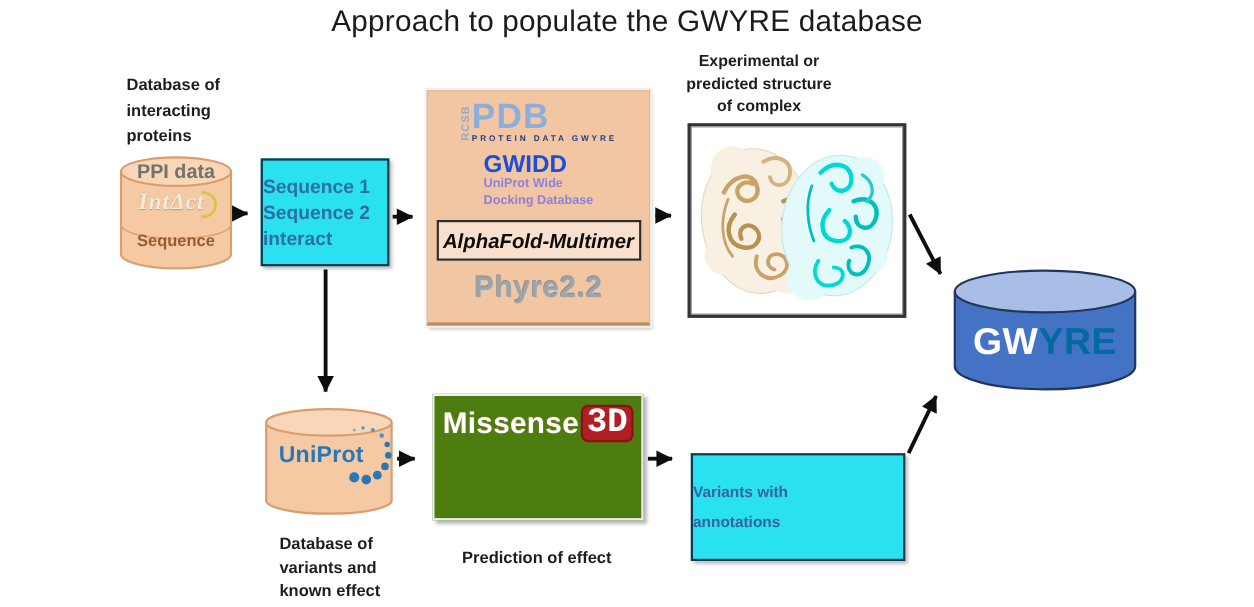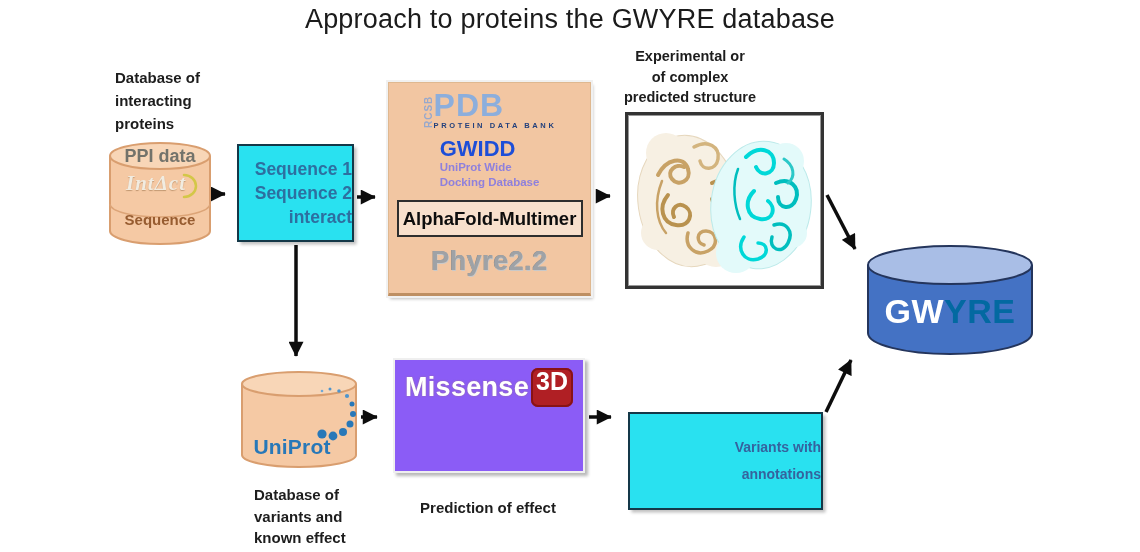--- a/index.html
+++ b/index.html
@@ -13,74 +13,74 @@
   .ppi-label{left:115px;top:66px;text-align:left;}
   .uniprot-label{left:254px;top:484px;text-align:left;line-height:21.5px;}
   .exp-label{left:590px;top:46px;width:200px;text-align:center;font-size:14.5px;line-height:20.5px;}
   .prediction-label{left:398px;top:496px;width:180px;text-align:center;}
   .ppi-top{top:146px;left:108px;width:104px;text-align:center;font-size:18px;font-weight:bold;color:#73736b;}
   .intact{top:171px;left:104px;width:104px;text-align:center;font-family:"Liberation Serif",serif;
           font-style:italic;font-size:21px;font-weight:bold;color:#f1ece1;
           text-shadow:0 1px 1px rgba(150,110,70,.55);letter-spacing:1px;}
   .biogrid{top:211px;left:108px;width:104px;text-align:center;font-size:15px;font-weight:bold;color:#975C30;}
   .uniprot-name{top:402px;left:240px;width:104px;text-align:center;font-size:21px;font-weight:bold;
-                color:#2878B8;letter-spacing:0.2px;margin-top:33px;}
+                color:#2878B8;letter-spacing:0.2px;}
   .gwyre-text{top:292px;left:866px;width:168px;text-align:center;font-size:34px;font-weight:bold;letter-spacing:0.5px;}
   .gwyre-gw{color:#ffffff;}
   .gwyre-yre{color:#0369a1;}
 
   
   .cyanbox{background:#29E1F0;border:2.5px solid #143848;box-shadow:2.5px 2.5px 3px rgba(0,0,0,.25);
-           display:flex;flex-direction:column;align-items:flex-end;justify-content:center;
+           display:flex;flex-direction:column;align-items:flex-start;justify-content:center;
            font-weight:bold;color:#2D6FA0;}
   .seq-box{left:237px;top:144px;width:113px;height:94px;font-size:17.5px;line-height:24px;}
   .variants-box{left:628px;top:368px;width:191px;height:94px;font-size:14px;line-height:27px;color:#35639E;margin-top:44px;}
 
   
   .pdb-box{left:388px;top:82px;width:201px;height:210px;background:#F2C6A2;
            border:1px solid #DFB890;border-bottom:3px solid #BE8F63;
            box-shadow:0 0 0 2px #F1F1F1,2px 3px 3px rgba(0,0,0,.25);
            display:flex;flex-direction:column;align-items:center;}
   .pdb-logo-row{margin-top:9px;display:flex;align-items:flex-start;}
   .pdb-rcsb{writing-mode:vertical-rl;transform:rotate(180deg);font-size:10px;font-weight:bold;
             color:#97A8CC;letter-spacing:1px;height:33px;margin-top:3px;}
   .pdb-main{font-size:32px;font-weight:bold;color:#8CAEDC;line-height:0.82;letter-spacing:1px;}
   .pdb-bank{font-size:7.5px;font-weight:bold;color:#23407C;letter-spacing:2.6px;margin-top:3px;}
   .gwidd-block{margin-top:8px;text-align:left;}
   .gwidd{font-size:22px;font-weight:bold;color:#1d4ed8;line-height:22px;}
   .gwidd-sub{font-size:11.5px;font-weight:bold;color:#8F80DC;line-height:14.5px;}
   .tool-pill{border:2px solid #2E2E2E;background:rgba(255,255,255,.45);display:flex;align-items:center;
-             justify-content:center;font-weight:bold;color:#0d0d0d;}
+             justify-content:center;font-weight:bold;color:#0d0d0d;font-style:italic;}
   .alphafold-pill{margin-top:11px;width:182px;height:33px;font-size:18.5px;}
   .phyre{margin-top:9px;font-size:27px;font-weight:bold;color:#9FA2A6;
          text-shadow:0.5px 0.5px 0 #c9c9c9,-0.5px -0.5px 0 #8b8b8b;letter-spacing:0.5px;}
 
   
-  .missense-box{left:393px;top:358px;width:188px;height:111px;background:#8b5cf6;
+  .missense-box{left:393px;top:358px;width:188px;height:111px;background:#4d7c0f;
                 border:2px solid #EFEFEF;box-shadow:3px 3px 3px rgba(0,0,0,.28);
                 display:flex;flex-direction:column;align-items:center;}
   .missense-row{margin-top:8px;display:flex;align-items:center;}
   .missense-name{font-size:27px;font-weight:bold;color:#ffffff;letter-spacing:0.3px;
                  text-shadow:0 0 2px rgba(170,130,90,.6);}
-  .badge3d{margin-left:2px;background:#B01F24;color:#fff;font-size:25px;font-weight:bold;
-           padding:1px 5px 13px;border-radius:7px;box-shadow:inset 0 0 0 2px #871216;line-height:1;}
+  .badge3d{margin-left:2px;background:#B01F24;color:#fff;font-size:31px;font-weight:bold;
+           padding:1px 5px 2px;border-radius:7px;box-shadow:inset 0 0 0 2px #871216;line-height:1;font-family:Liberation Mono, monospace;}
   .alphamissense-pill{margin-top:8px;width:156px;height:31px;font-size:17.5px;}
 
   
   .structure-box{left:625px;top:112px;width:199px;height:177px;background:#fff;
                  border:3px solid #333;box-shadow:inset 0 0 0 1px #999;box-sizing:border-box;}
 
   svg{display:block;}
 </style>
 </head>
 <body>
 
 <div id="canvas">
 
-  <div class="abs title">Approach to proteins the GWYRE database</div>
+  <div class="abs title">Approach to populate the GWYRE database</div>
 
   <svg class="abs" style="left:0;top:0;" width="1140" height="552" viewBox="0 0 1140 552">
     <defs>
       <marker id="ah" viewBox="0 0 10 10" refX="9.5" refY="5" markerWidth="16" markerHeight="15" markerUnits="userSpaceOnUse" orient="auto">
         <path d="M0 0 L10 5 L0 10 Z" fill="#0d0d0d"></path>
       </marker>
     </defs>
     <g stroke="#0d0d0d" stroke-width="3.5" fill="none">
       <path d="M211 194 L225 194" marker-end="url(#ah)"></path>
       <path d="M357 197 L375 197" marker-end="url(#ah)"></path>
@@ -115,36 +115,36 @@
     <div>Sequence 1</div>
     <div>Sequence 2</div>
     <div>interact</div>
   </div>
 
   <div class="abs pdb-box">
     <div class="pdb-logo-row">
       <div class="pdb-rcsb">RCSB</div>
       <div>
         <div class="pdb-main">PDB</div>
-        <div class="pdb-bank">PROTEIN DATA BANK</div>
+        <div class="pdb-bank">PROTEIN DATA GWYRE</div>
       </div>
     </div>
     <div class="gwidd-block">
       <div class="gwidd">GWIDD</div>
       <div class="gwidd-sub">UniProt Wide</div>
       <div class="gwidd-sub">Docking Database</div>
     </div>
     <div class="tool-pill alphafold-pill">AlphaFold-Multimer</div>
     <div class="phyre">Phyre2.2</div>
   </div>
 
   <div class="abs lbl exp-label">
     <div>Experimental or</div>
+    <div>predicted structure</div>
     <div>of complex</div>
-    <div>predicted structure</div>
   </div>
 
   <div class="abs structure-box">
     <svg width="193" height="171" viewBox="0 0 193 171">
       <g>
         <ellipse cx="60" cy="86" rx="50" ry="66" fill="#F7F0E3" stroke="#E6D7BD" transform="rotate(-8 60 86)"></ellipse>
         <circle cx="38" cy="38" r="20" fill="#F7F0E3"></circle>
         <circle cx="88" cy="130" r="22" fill="#F7F0E3"></circle>
         <circle cx="30" cy="118" r="17" fill="#F7F0E3"></circle>
         <g fill="none" stroke-linecap="round">

